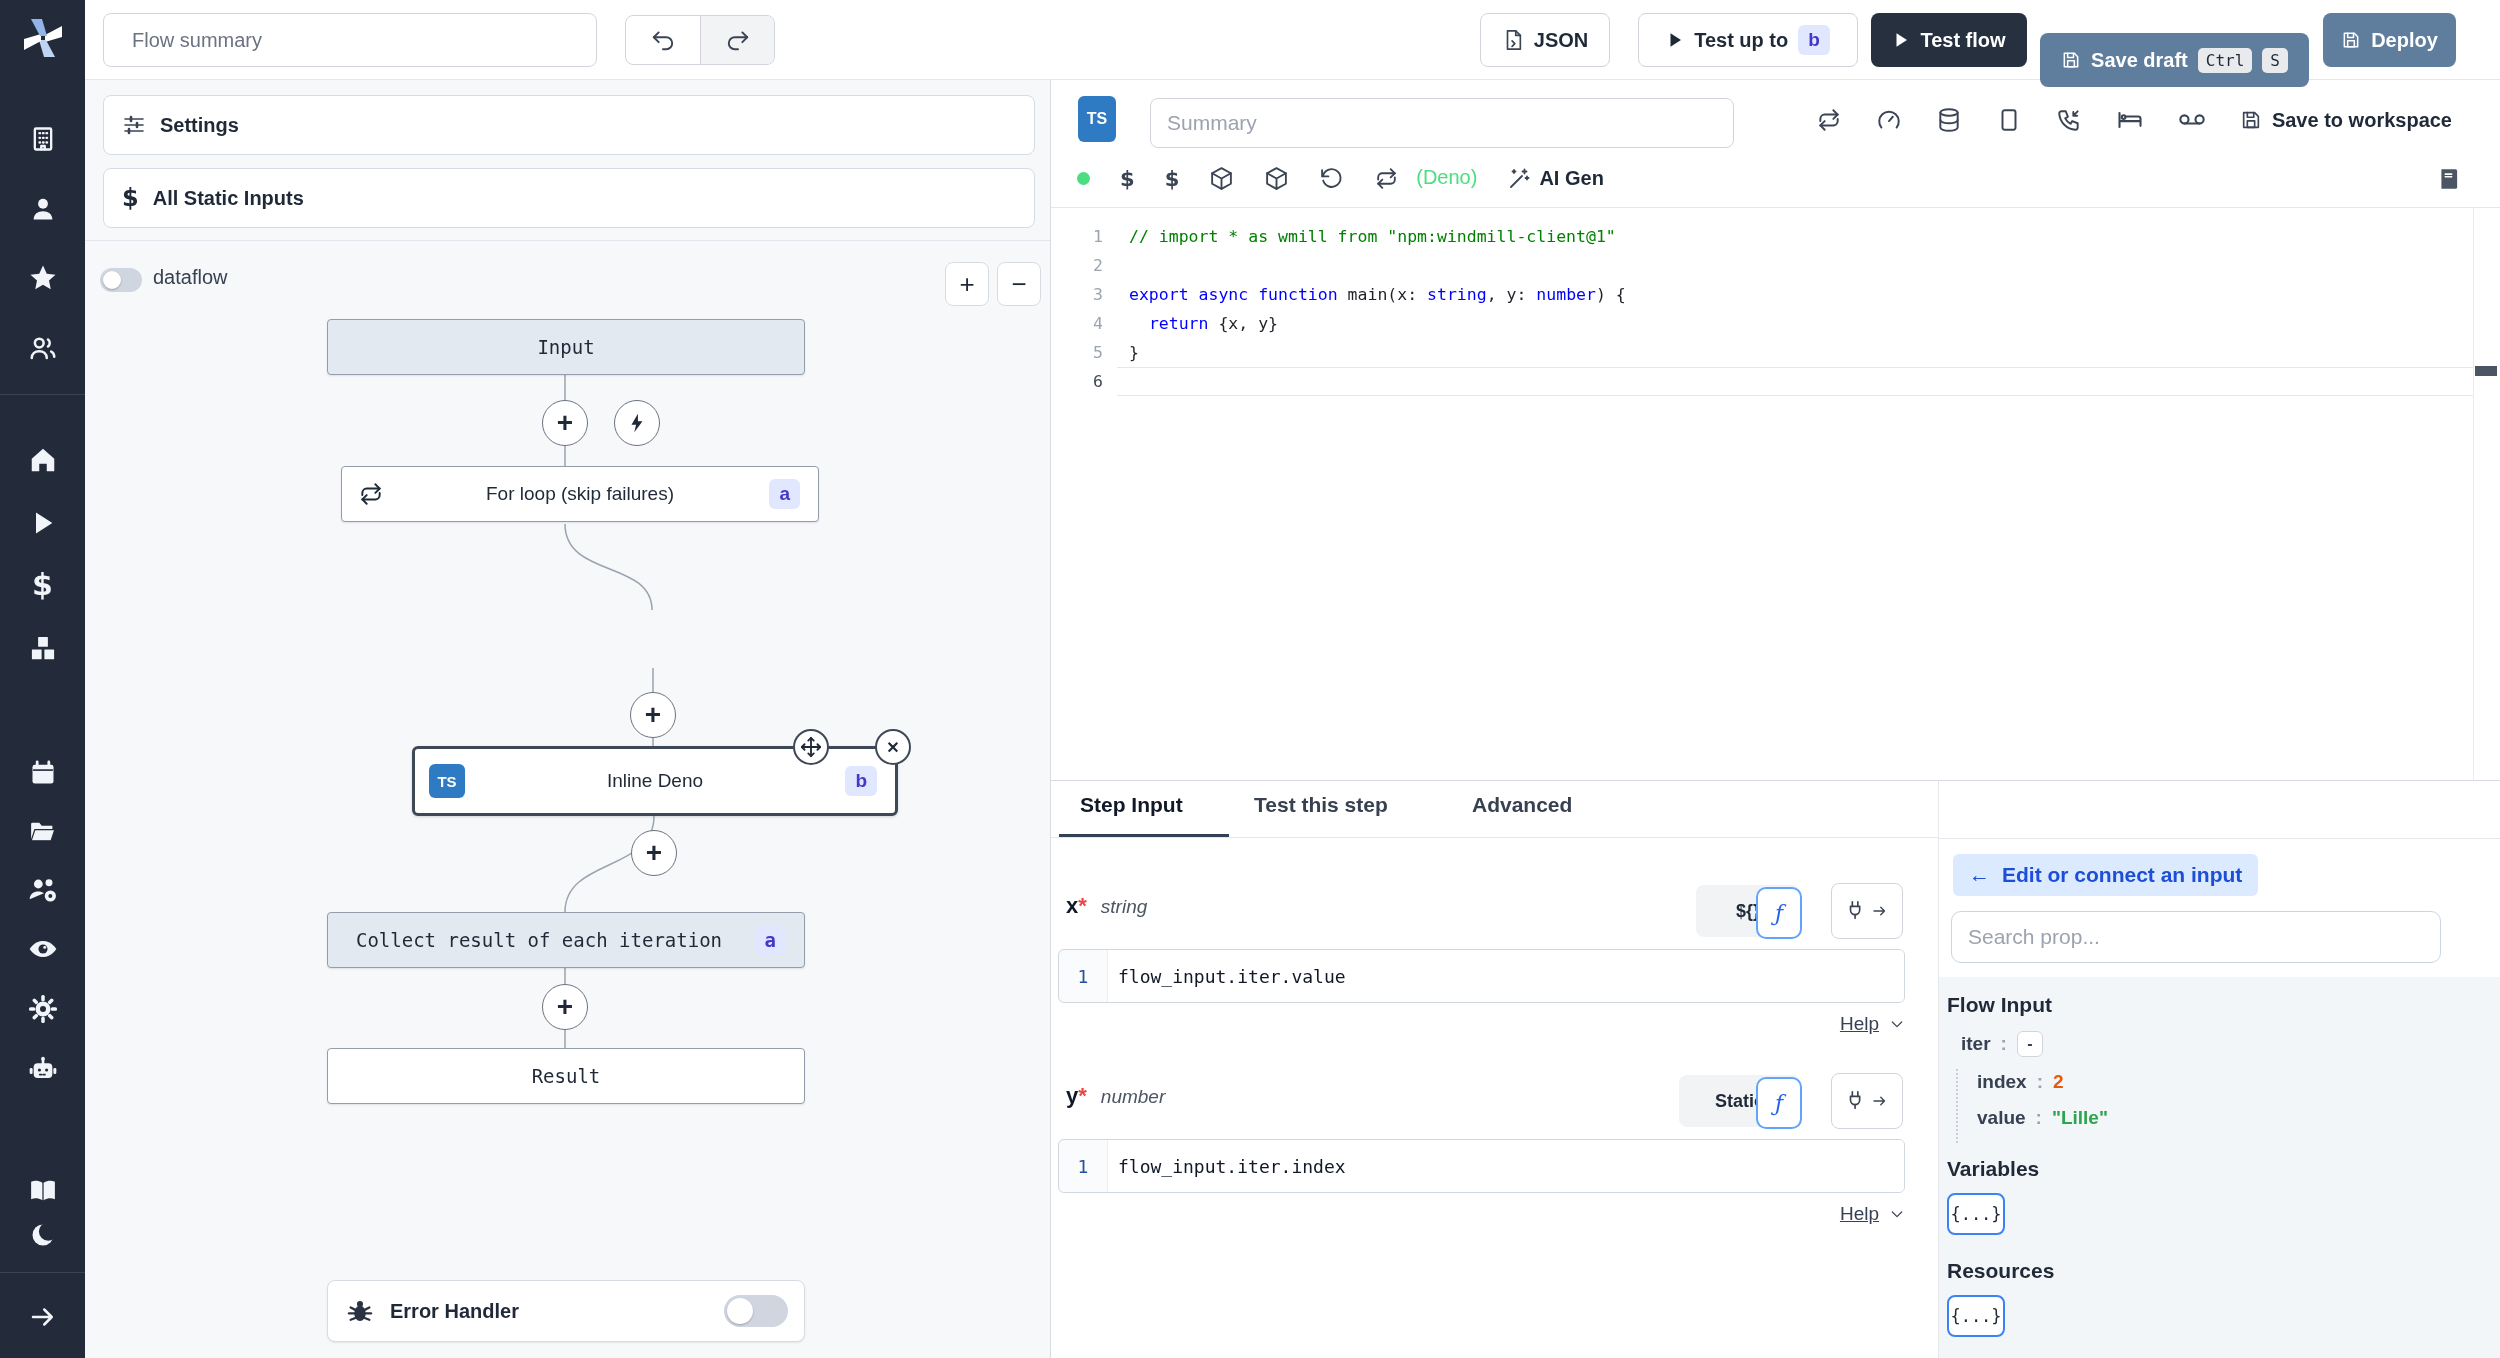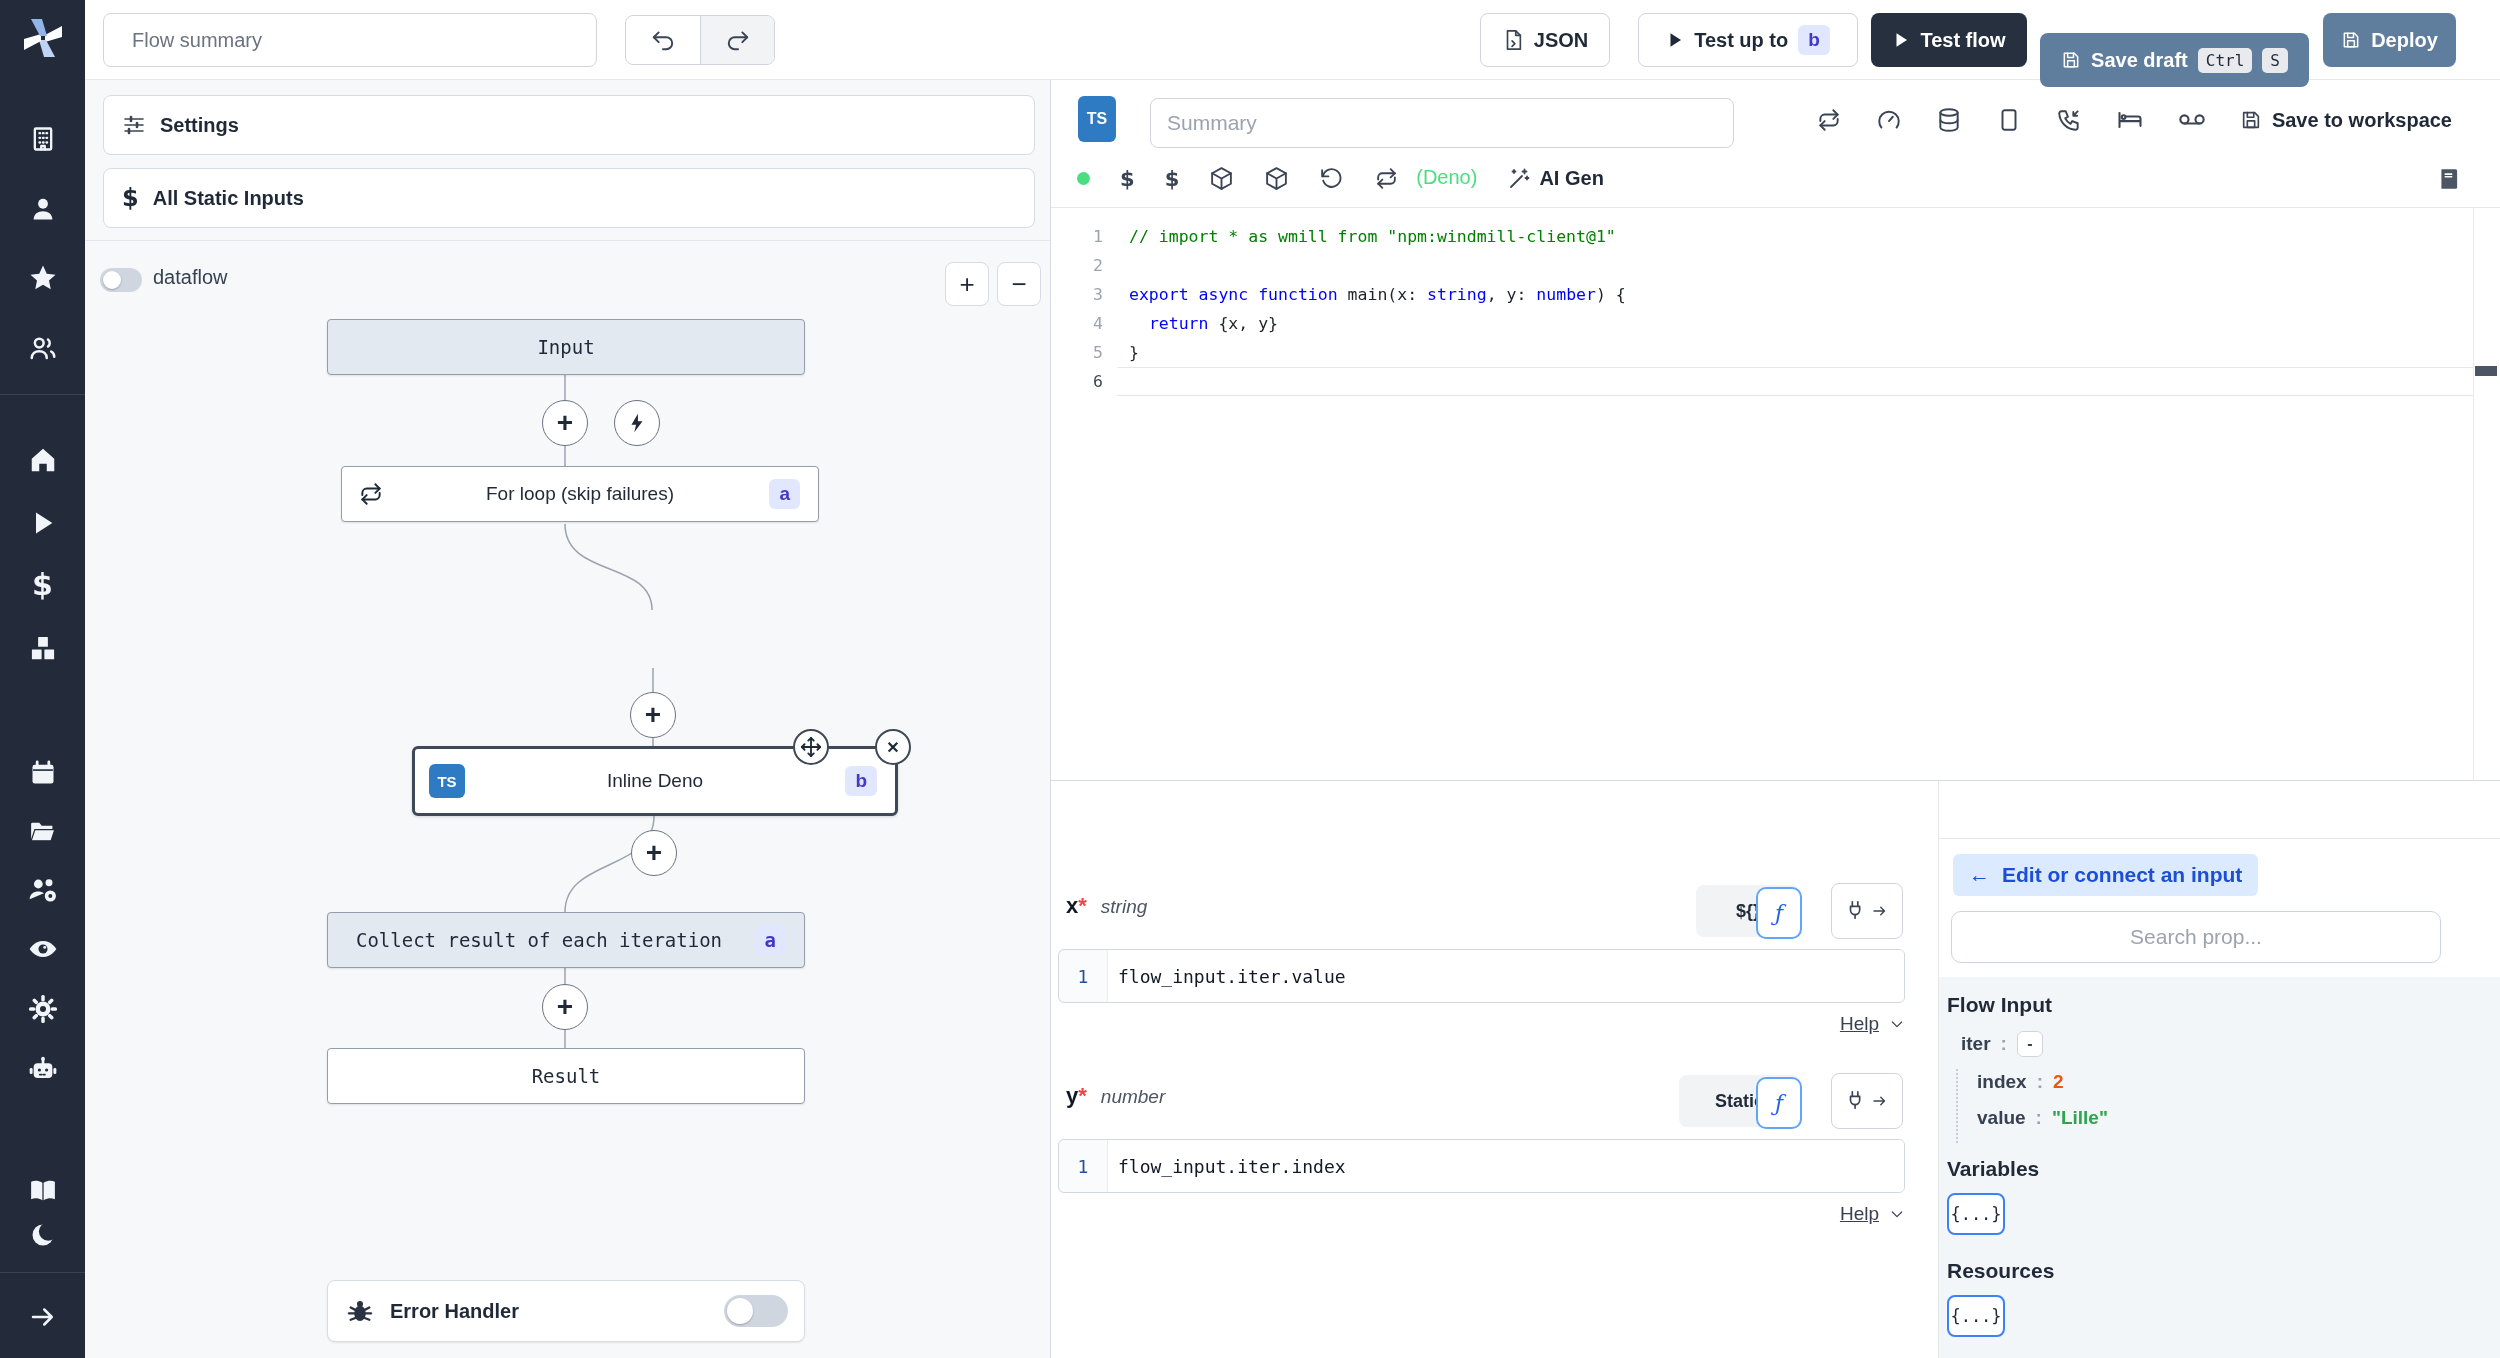--- a/index.html
+++ b/index.html
@@ -94,21 +94,21 @@
   .expr-box { position:absolute; left:7px; width:847px; height:54px; border:1px solid #d0d7de; border-radius:6px; background:#fafbfc; display:flex; overflow:hidden; }
   .expr-gutter { width:48px; display:flex; align-items:center; justify-content:center; font-family:"DejaVu Sans Mono",monospace; font-size:18px; color:#24519b; }
   .expr-code { flex:1; background:#fff; display:flex; align-items:center; padding-left:10px; font-family:"DejaVu Sans Mono",monospace; font-size:18px; color:#111827; border-left:1px solid #eceff2; }
   .help-row { position:absolute; width:854px; text-align:right; font-size:19px; color:#374151; }
   .help-row .help-link { text-decoration:underline; margin-right:10px; }
 
   
   .connect-panel { position:absolute; left:1938px; top:780px; width:562px; height:578px; background:#fff; border-left:1px solid #e5e7eb; border-top:1px solid #d7dce3; }
   .connect-topline { position:absolute; left:0; top:57px; width:100%; border-top:1px solid #e5e7eb; }
   .back-pill { position:absolute; left:14px; top:73px; background:#dbeafe; color:#1d4ed8; font-size:21px; font-weight:600; border-radius:6px; padding:9px 16px; display:flex; align-items:center; gap:12px; }
-  .prop-search { position:absolute; left:12px; top:130px; width:490px; height:52px; border:1px solid #cbd5e1; border-radius:10px; padding:0 16px; font-size:21px; color:#374151; outline:none;text-align:center; }
+  .prop-search { position:absolute; left:12px; top:130px; width:490px; height:52px; border:1px solid #cbd5e1; border-radius:10px; padding:0 16px; font-size:21px; color:#374151; outline:none; }
   .prop-search::placeholder { color:#9ca3af; }
   .connect-gray { position:absolute; left:0; top:196px; width:100%; height:382px; background:#f3f6f9; }
   .section-title { position:absolute; left:8px; font-size:21px; font-weight:700; color:#1f2937; }
   .tree-row { position:absolute; display:flex; align-items:center; gap:10px; font-size:19px; font-weight:600; color:#374151; }
   .tree-colon { color:#9ca3af; font-weight:700; }
   .collapse-chip { width:26px; height:26px; border:1px solid #d1d5db; border-radius:6px; background:#fff; display:flex; align-items:center; justify-content:center; font-size:16px; color:#374151; }
   .tree-guide { position:absolute; left:17px; top:288px; height:74px; border-left:2px dotted #c6cdd6; }
   .val-number { color:#e8590c; font-weight:700; }
   .val-string { color:#2da44e; font-weight:700; }
   .obj-chip { position:absolute; left:8px; width:58px; height:42px; background:#fff; border:2px solid #3b82f6; border-radius:8px; display:flex; align-items:center; justify-content:center; font-family:"DejaVu Sans Mono",monospace; font-size:17px; color:#1f2937; }
@@ -514,20 +514,26 @@
           <div>5</div>
           <div class="active">6</div>
         </div>
       <div class="code-lines"><div class="code-line"><span class="tok-comment">// import * as wmill from "npm:windmill-client@1"</span></div><div class="code-line">&nbsp;</div><div class="code-line"><span class="tok-kw">export</span><span class="tok-plain"> </span><span class="tok-kw">async</span><span class="tok-plain"> </span><span class="tok-kw">function</span><span class="tok-plain"> main(x: </span><span class="tok-type">string</span><span class="tok-plain">, y: </span><span class="tok-type">number</span><span class="tok-plain">) {</span></div><div class="code-line"><span class="tok-plain">  </span><span class="tok-kw">return</span><span class="tok-plain"> {x, y}</span></div><div class="code-line"><span class="tok-plain">}</span></div><div class="code-line">&nbsp;</div></div>
       <div class="minimap-sep"></div>
       <div class="minimap-marker"></div>
     </div>
   </section>
 
   <section class="bottom-pane">
+    <div class="tabs-row">
+      <span class="tab active" style="left:29px;">Step Input</span>
+      <span class="tab" style="left:203px;">Test this step</span>
+      <span class="tab" style="left:421px;">Advanced</span>
+      <div class="tab-underline"></div>
+    </div>
 
     <div class="field-label-row" style="top:112px;">
       <span class="field-name"><span>x</span><span class="req">*</span></span>
       <span class="field-type">string</span>
     </div>
     <div class="mode-group" style="top:104px;">
       <span class="mode-label">${}</span>
       <span class="fn-btn">ƒ</span>
     </div>
     <div class="plug-btn" style="top:102px;">

